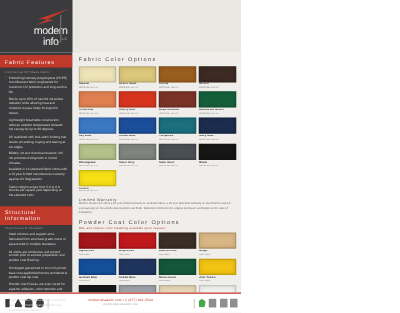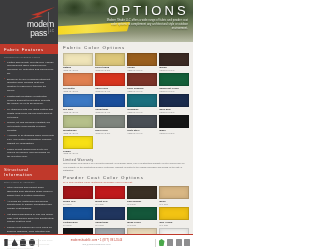--- a/index.html
+++ b/index.html
@@ -272,28 +272,22 @@
   <div class="header">
     <div class="logo-panel">
       <div class="swoosh">
         <svg width="30" height="14" viewBox="0 0 30 14">
           <path d="M30 0 L6 8 L18 9 L4 13 Z" fill="#c0392b"></path>
         </svg>
       </div>
       <div class="logo-rule"></div>
       <div class="logo-text">
         <span class="logo-line1">modern</span>
-        <span class="logo-line2"><span>pass</span><span class="logo-llc">LLC</span></span>
+        <span class="logo-line2"><span>info</span><span class="logo-llc">LLC</span></span>
       </div>
-    </div>
-    <div class="hero">
-      <div class="hero-trees"></div>
-      <div class="hero-sail"></div>
-      <div class="hero-title">OPTIONS</div>
-      <div class="hero-sub">Modern Shade LLC offers a wide range of fabric and powder coat color options to complement any architectural style or outdoor environment.</div>
     </div>
   </div>
 
   <div class="body-wrap">
 
     <div class="left-col">
 
       <div class="sec-head">Fabric Features</div>
       <div class="sec-sub">Commercial 95 Shade Fabric</div>
       <div class="bullets">

